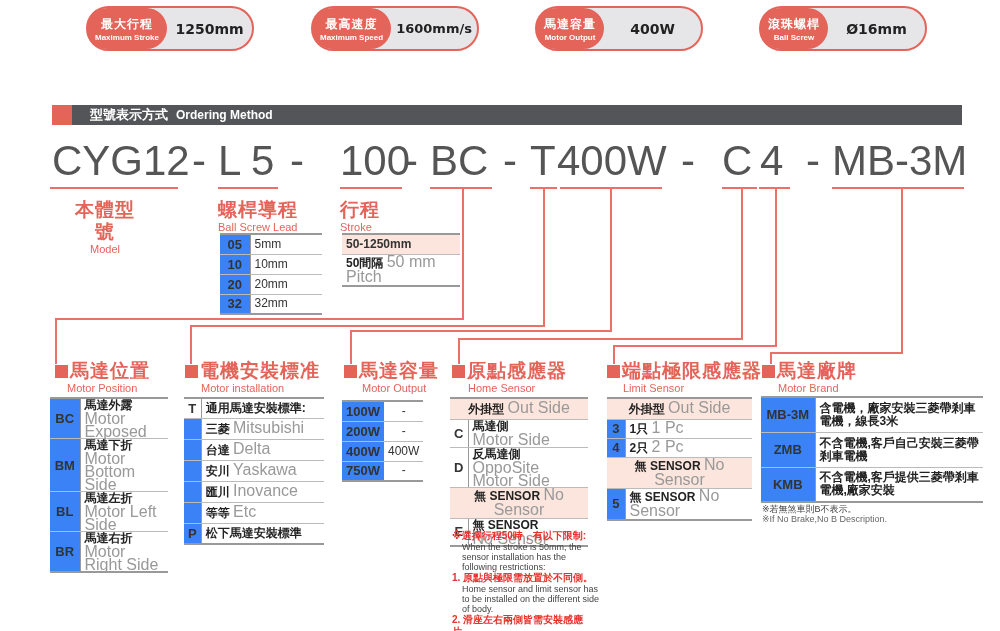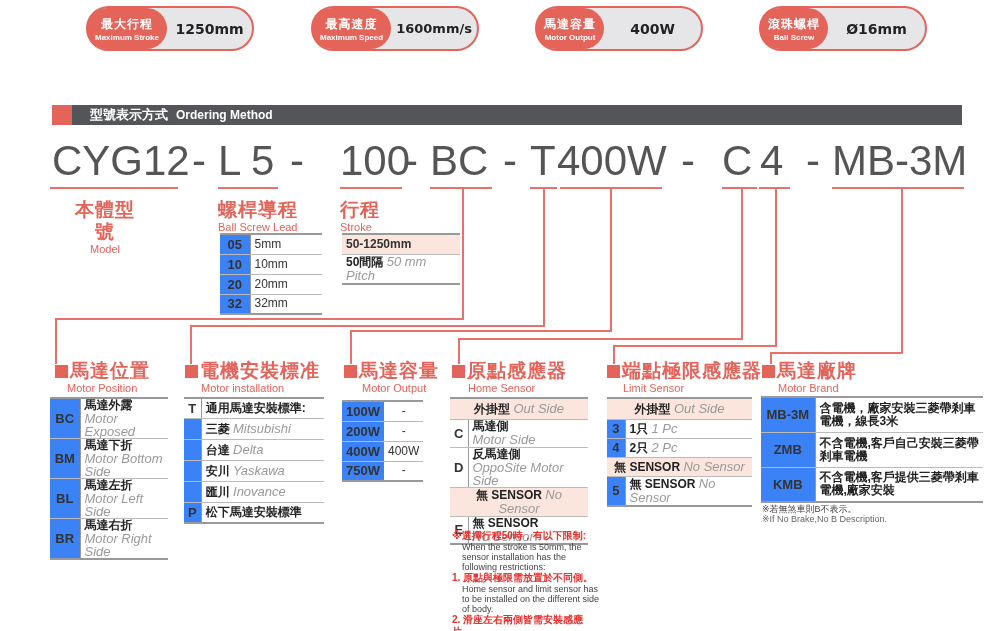--- a/index.html
+++ b/index.html
@@ -27,21 +27,21 @@
   .sec-en { font-size: 11px; color: #e4645a; line-height: 13px; }
   .sq { display: inline-block; width: 13px; height: 13px; background: #e4645a; margin-right: 2px; vertical-align: -1px; }
   
   table { border-collapse: collapse; position: absolute; }
   td { font-size: 12px; border-bottom: 1px solid #bbb; vertical-align: middle; padding: 0 4px; line-height: 13px; }
   tr:first-child td { border-top: 2px solid #999; }
   tr:last-child td { border-bottom: 2px solid #999; }
   td.k { background: #3b82f6; text-align: center; font-weight: bold; font-size: 13px; }
   td.sep { border-left: 1px solid #999; }
   .hl td { background: #fbe5dc; }
-  .en-g { color: #999; font-size: 13px; font-weight: normal; font-style: italic; }
+  .en-g { color: #999; font-size: 16px; font-weight: normal; }
   .zhb { font-weight: bold; color: #222; }
   .note { font-size: 9px; color: #444; line-height: 10px; }
   .note-red { font-size: 10px; color: #e8302c; font-weight: bold; line-height: 12px; }
 </style>
 </head>
 <body>
 
 <div class="pill" style="left:86px;width:168px;">
   <div class="tag">
     <span class="zh">最大行程</span>
@@ -230,20 +230,24 @@
       </tr>
   <tr style="height:21px;padding-left:24px;">
         <td class="k"></td>
         <td class="sep"><span class="zhb">安川</span> <span class="en-g">Yaskawa</span></td>
       </tr>
   <tr style="height:21px;">
         <td class="k"></td>
         <td class="sep"><span class="zhb">匯川</span> <span class="en-g">Inovance</span></td>
       </tr>
   <tr style="height:21px;">
+        <td class="k"></td>
+        <td class="sep"><span class="zhb">等等</span> <span class="en-g">Etc</span></td>
+      </tr>
+  <tr style="height:21px;">
         <td class="k">P</td>
         <td class="sep zhb">松下馬達安裝標準</td>
       </tr>
 </tbody>
   </table>
 
 <div class="abs" style="left:344px;top:360px;">
   <div class="sec-zh"><span class="sq"></span><span>馬達容量</span></div>
   <div class="sec-en" style="padding-left:18px;">Motor Output</div>
 </div>

